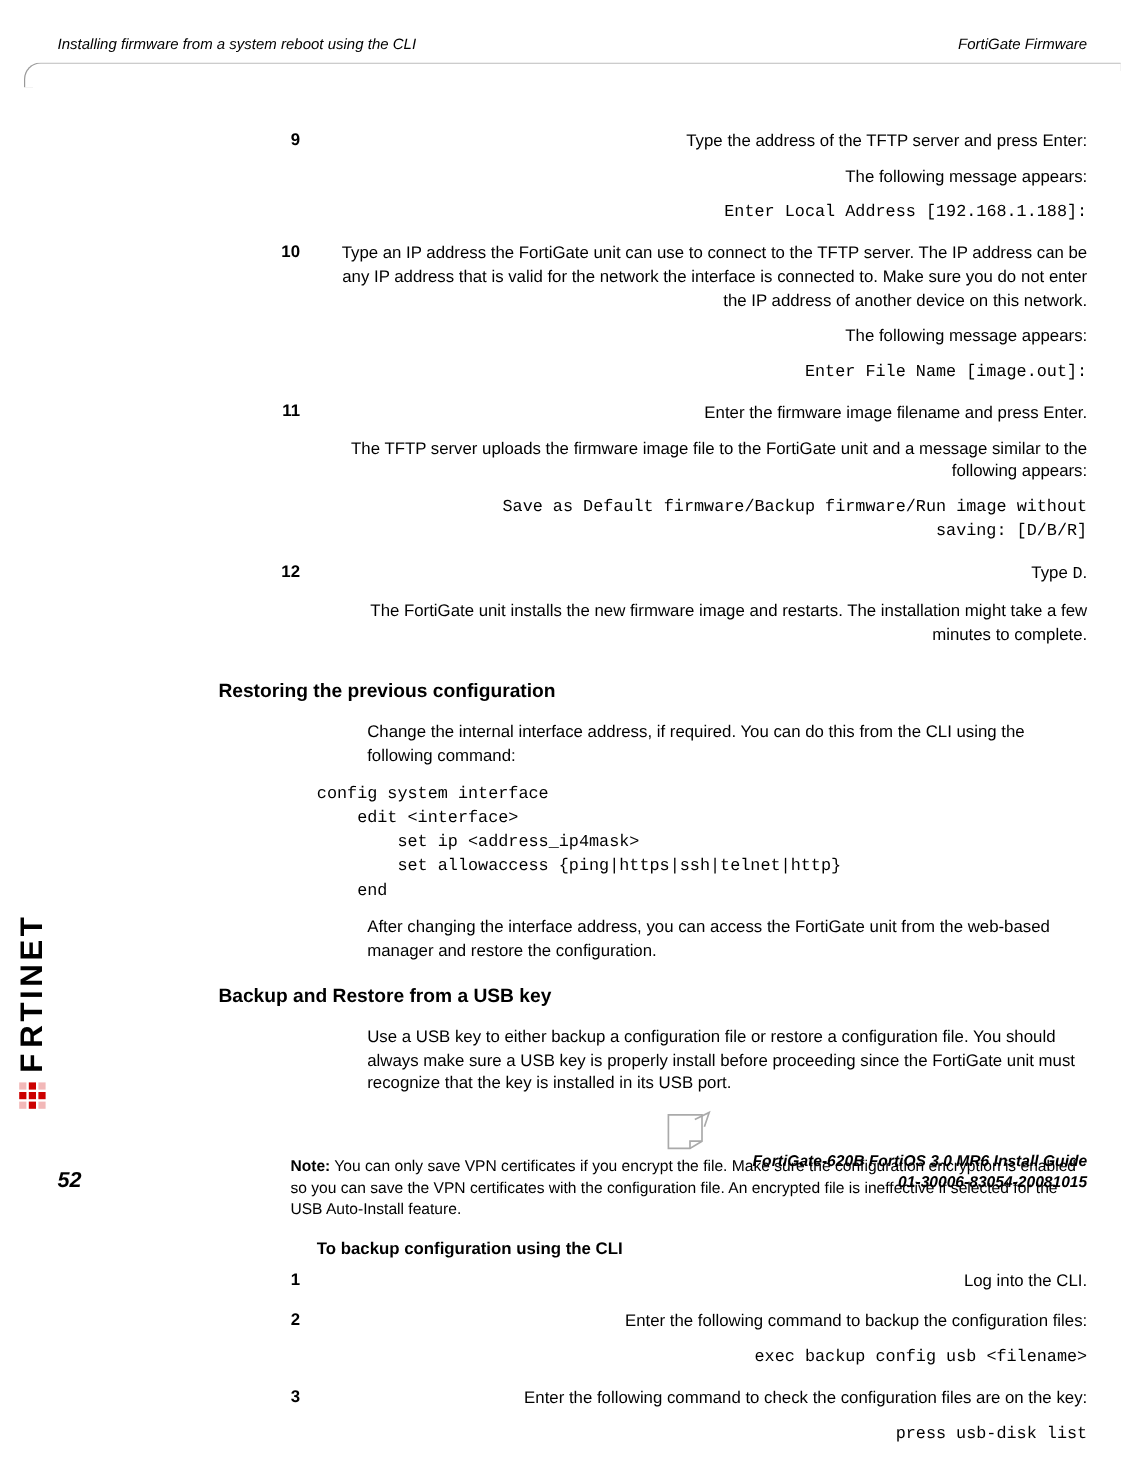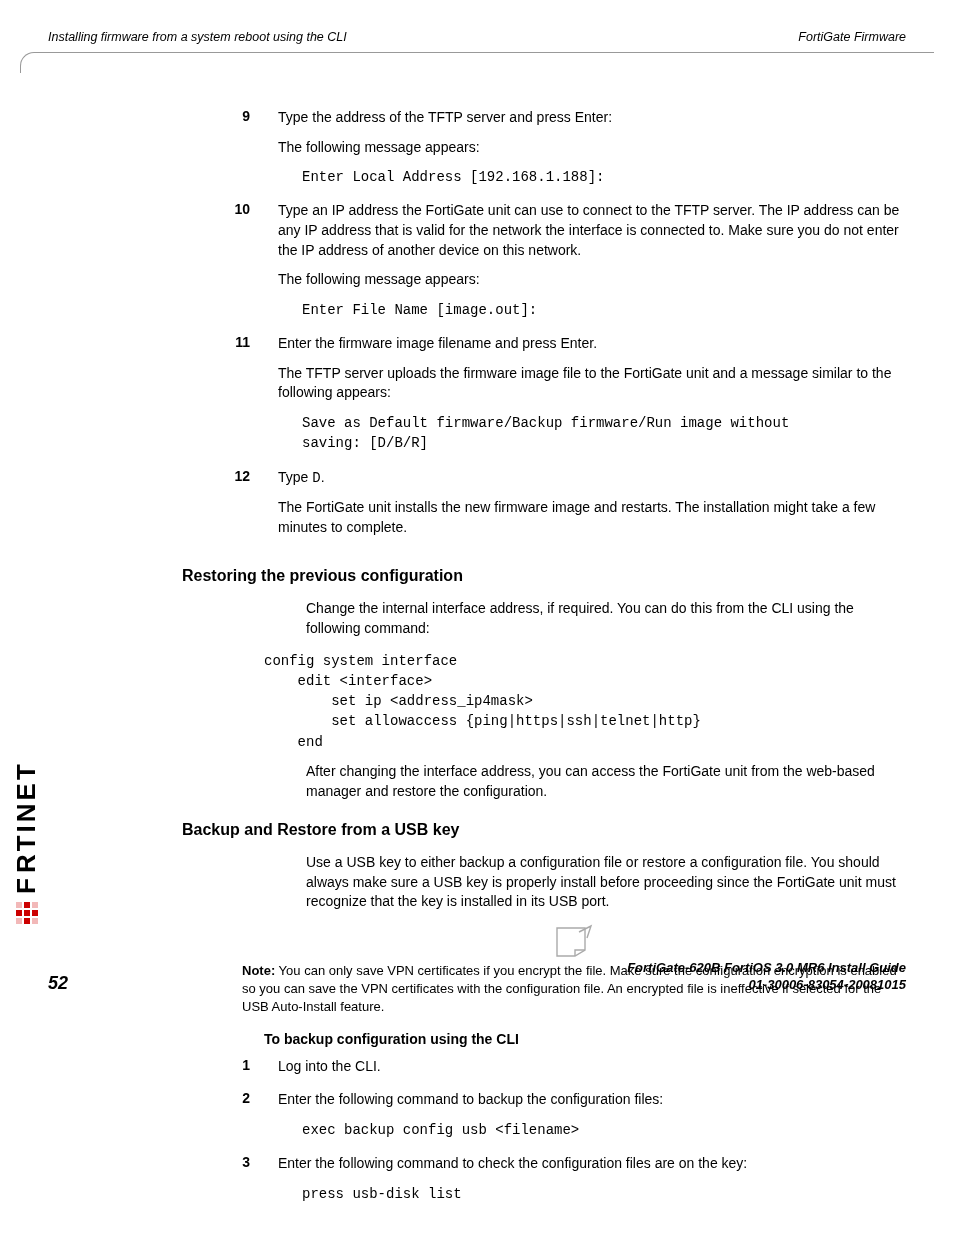--- a/index.html
+++ b/index.html
@@ -52,20 +52,21 @@
   .step-num {
     width: 96px;
     text-align: right;
     font-weight: bold;
     padding-right: 28px;
     flex-shrink: 0;
     box-sizing: border-box;
   }
   .step-body {
     flex: 1;
+    text-align: right;
   }
   .step-body p {
     margin: 0 0 10px 0;
     line-height: 1.4;
   }
   .code {
     font-family: "Courier New", monospace;
     font-size: 14px;
     margin-left: 24px;
     margin-bottom: 10px;

